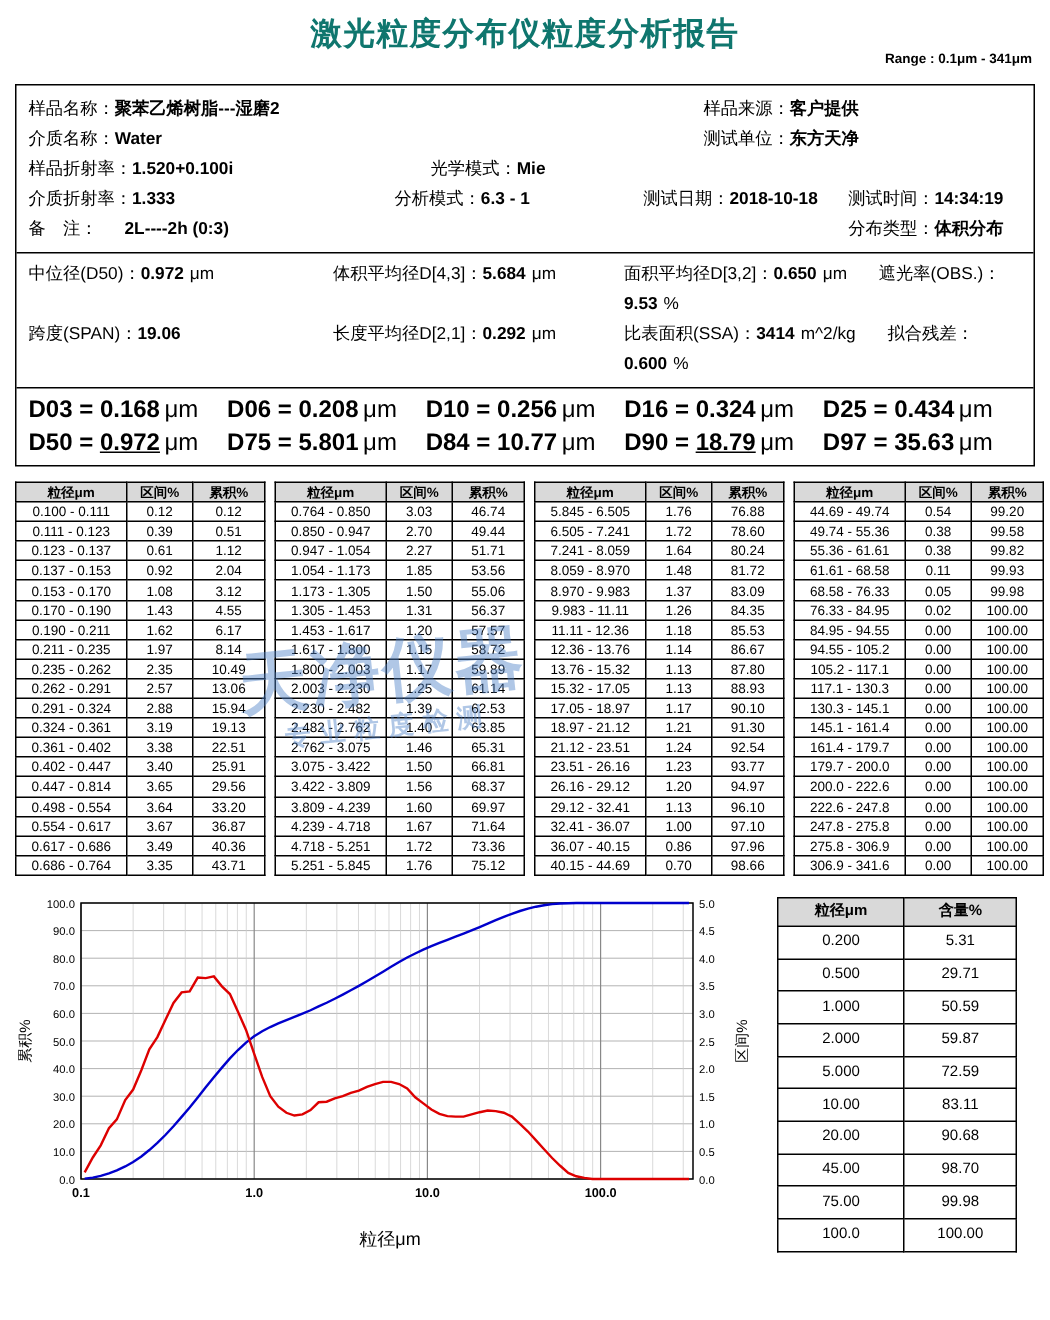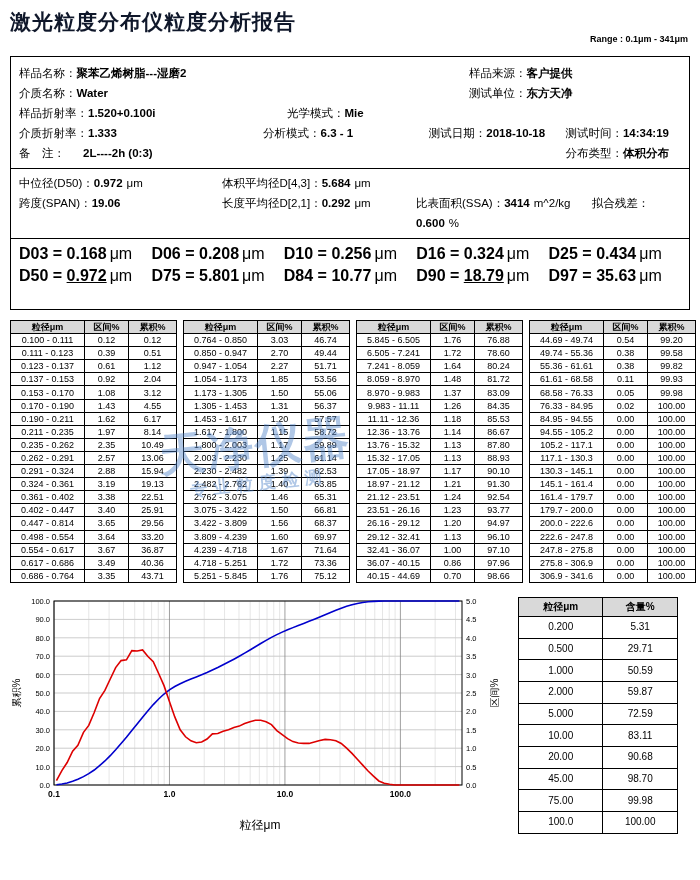--- a/index.html
+++ b/index.html
@@ -10,38 +10,38 @@
     font-family:"Liberation Sans","DejaVu Sans",sans-serif;
     color:#000;
     position:relative;
     overflow:hidden;
   }
   .page { position:relative; width:700px; height:880px; padding:6px 10px; }
 
   
   .title-bar { position:relative; height:34px; }
   .title {
-    text-align:left;
+    text-align:center;
     font-family:"DejaVu Sans",sans-serif;
     font-weight:bold;
     font-size:21px;
     letter-spacing:1px;
-    color:#0f172a;
+    color:#0f766e;
     margin-top:2px;
   }
   .range {
     position:absolute; right:2px; top:26px;
     font-size:9px; font-weight:bold;
   }
 
   
   .info-box {
     border:1px solid #000;
     margin-top:14px;
-    padding:6px 8px 22px 8px;
+    padding:6px 8px 3px 8px;
     font-size:11.5px;
   }
   .info-row { display:flex; line-height:20px; }
   .info-row > div { white-space:nowrap; }
   .lbl { }
   .val { font-weight:bold; }
   .u { font-weight:normal; padding-left:4px; }
 
   .c1 { width:268px; }
   .c2 { width:182px; }
@@ -134,20 +134,23 @@
       <div class="c1"><span class="lbl">备　注：</span><span class="val" style="padding-left:18px">2L----2h (0:3)</span></div>
       <div class="c2"></div>
       <div style="flex:1;text-align:right;padding-right:12px"><span class="lbl">分布类型：</span><span class="val">体积分布</span></div>
     </div>
 
     <div class="sep-line"></div>
 
     <div class="stat-row">
       <div class="s1"><span>中位径(D50)：</span><span class="val">0.972</span><span class="u">μm</span></div>
       <div class="s2"><span>体积平均径D[4,3]：</span><span class="val">5.684</span><span class="u">μm</span></div>
+      <div class="s3"><span>面积平均径D[3,2]：</span><span class="val">0.650</span><span class="u">μm</span>
+        <span style="padding-left:18px">遮光率(OBS.)：</span><span class="val">9.53</span><span class="u">%</span>
+      </div>
     </div>
     <div class="stat-row">
       <div class="s1"><span>跨度(SPAN)：</span><span class="val">19.06</span><span class="u"></span></div>
       <div class="s2"><span>长度平均径D[2,1]：</span><span class="val">0.292</span><span class="u">μm</span></div>
       <div class="s3"><span>比表面积(SSA)：</span><span class="val">3414</span><span class="u">m^2/kg</span>
         <span style="padding-left:18px">拟合残差：</span><span class="val">0.600</span><span class="u">%</span>
       </div>
     </div>
 
     <div class="sep-line"></div>

